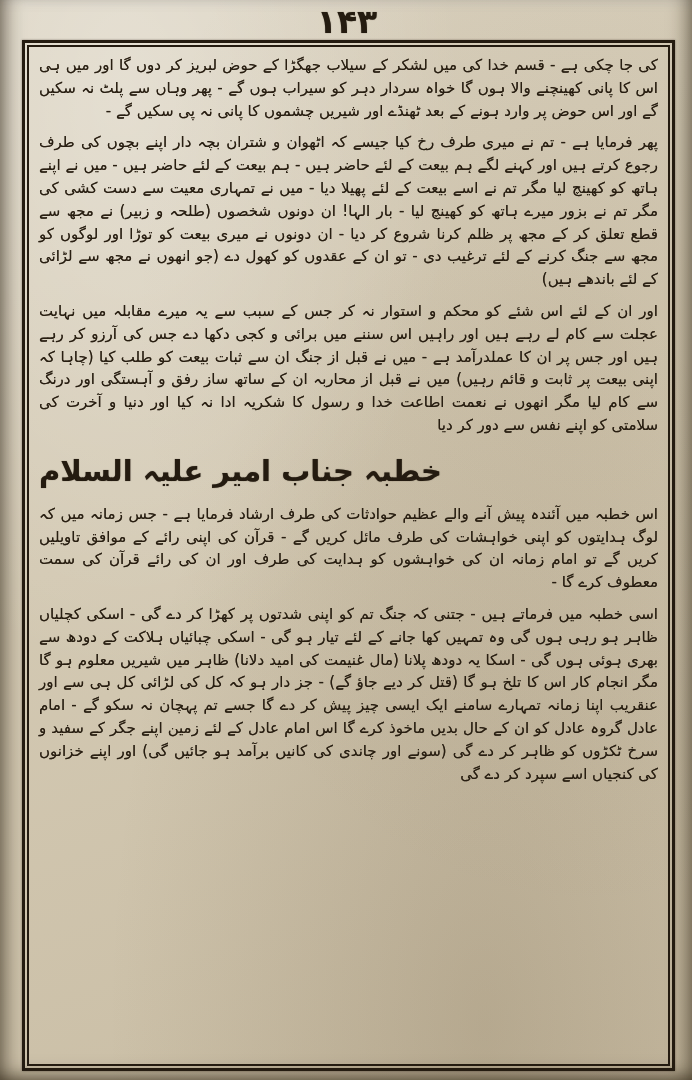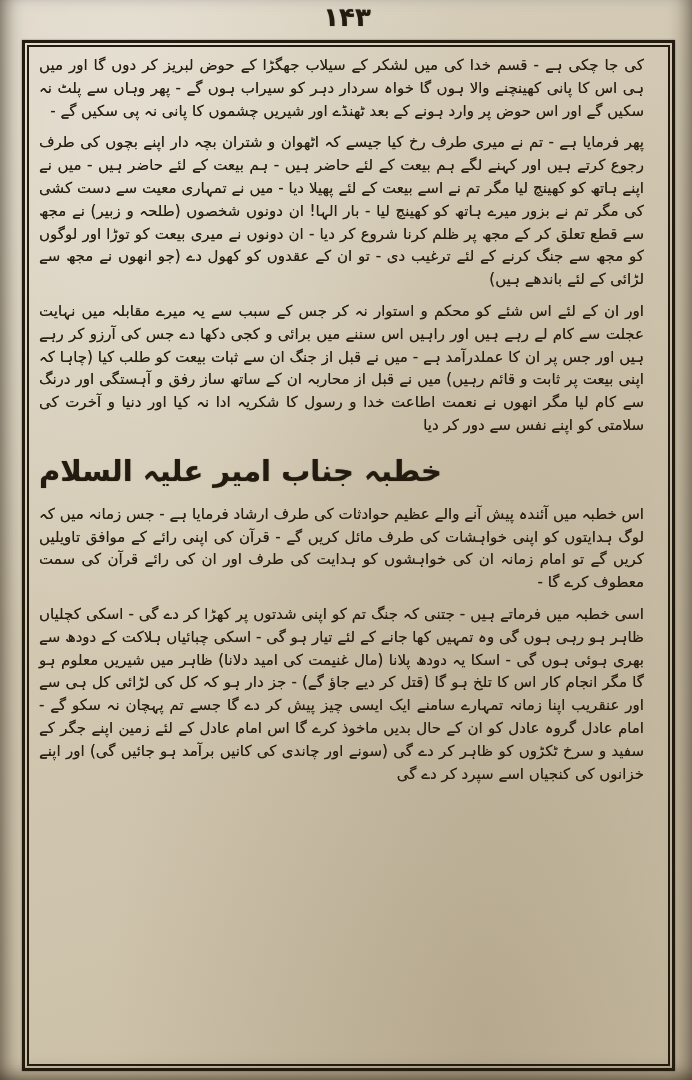--- a/index.html
+++ b/index.html
@@ -18,37 +18,37 @@
       linear-gradient(162deg,#dbd3c1 0%,#d3c9b3 45%,#c9bda4 100%);
     box-shadow:
       inset 16px 0 20px -12px rgba(35,25,10,.60),
       inset -16px 0 20px -12px rgba(35,25,10,.55),
       inset 0 -14px 18px -10px rgba(35,25,10,.55),
       inset 0 10px 14px -10px rgba(255,255,255,.40);
   }
   .page-number{
     position:absolute;top:2px;left:2px;right:0;
     text-align:center;
-    font-size:26px;font-weight:bold;
+    font-size:33px;font-weight:bold;
     color:#241b10;
     letter-spacing:2px;
     text-shadow:0 0 1px rgba(30,20,8,.55);
   }
   
   .frame-outer{
     position:absolute;top:40px;left:22px;right:17px;bottom:9px;
     border:3px solid #241b10;
     padding:2px;
     box-shadow:0 0 2px rgba(30,20,8,.45);
   }
   .frame-inner{
     height:100%;
     box-sizing:border-box;
     border:2px solid #241b10;
-    padding:7px 24px 4px 10px;
+    padding:7px 10px 4px 10px;
     overflow:hidden;
   }
   .text-block{
     direction:rtl;
     text-align:justify;
     color:#281e11;
     font-size:15px;
     line-height:1.52;
     text-shadow:0 0 .5px rgba(25,16,5,.65);
   }

